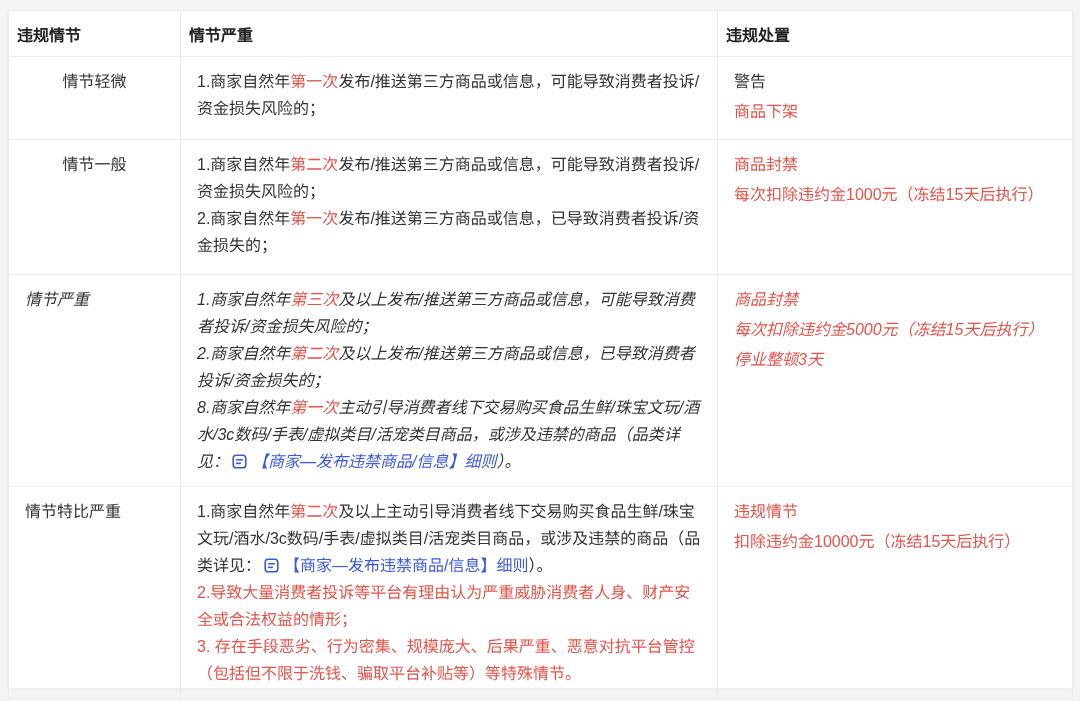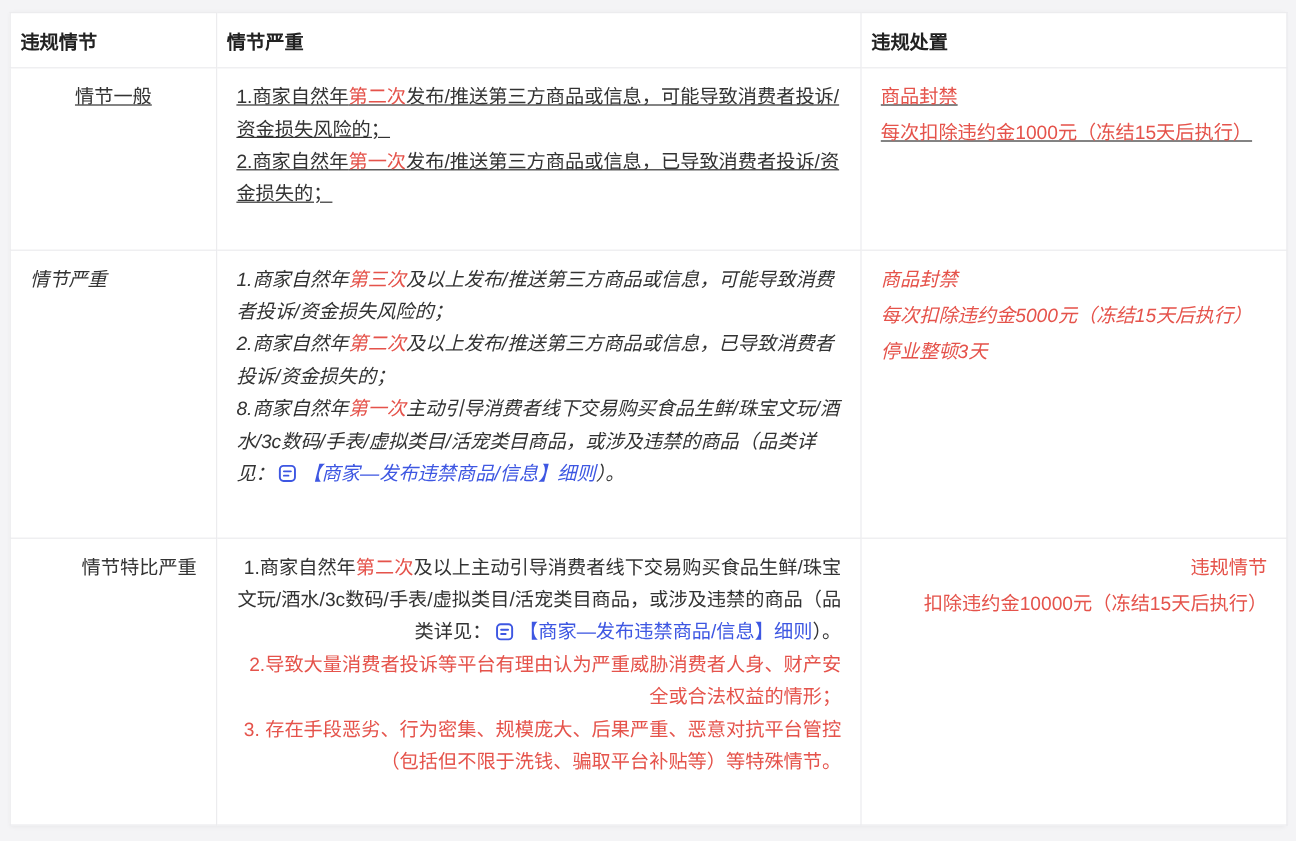--- a/index.html
+++ b/index.html
@@ -66,21 +66,31 @@
       <col style="width:355px">
     </colgroup>
     <thead>
       <tr>
         <th>违规情节</th>
         <th>情节严重</th>
         <th>违规处置</th>
       </tr>
     </thead>
     <tbody>
-        <tr style="height: 135px; text-decoration: underline;">
+        <tr style="height: 73px;">
+          <td class="sev center">情节轻微</td>
+          <td class="def">
+            <p><span class="seg">1.商家自然年</span><span class="seg red">第一次</span><span class="seg">发布/推送第三方商品或信息，可能导致消费者投诉/资金损失风险的；</span></p>
+          </td>
+          <td class="pen">
+            <div class="penalty-line">警告</div>
+            <div class="penalty-line red">商品下架</div>
+          </td>
+        </tr>
+        <tr style="height: 135px;">
           <td class="sev center">情节一般</td>
           <td class="def">
             <p><span class="seg">1.商家自然年</span><span class="seg red">第二次</span><span class="seg">发布/推送第三方商品或信息，可能导致消费者投诉/资金损失风险的；</span></p>
             <p><span class="seg">2.商家自然年</span><span class="seg red">第一次</span><span class="seg">发布/推送第三方商品或信息，已导致消费者投诉/资金损失的；</span></p>
           </td>
           <td class="pen">
             <div class="penalty-line red">商品封禁</div>
             <div class="penalty-line red">每次扣除违约金1000元（冻结15天后执行）</div>
           </td>
         </tr>
@@ -93,21 +103,21 @@
     <rect x="2.6" y="2.6" width="14.8" height="14.8" rx="3.6" fill="none" stroke="currentColor" stroke-width="1.9"></rect>
     <path d="M6.6 8h6.8M6.6 12.2h4.4" stroke="currentColor" stroke-width="1.9" stroke-linecap="round" fill="none"></path>
   </svg>【商家—发布违禁商品/信息】细则</span><span class="seg">）。</span></p>
           </td>
           <td class="pen">
             <div class="penalty-line red">商品封禁</div>
             <div class="penalty-line red">每次扣除违约金5000元（冻结15天后执行）</div>
             <div class="penalty-line red">停业整顿3天</div>
           </td>
         </tr>
-        <tr style="height: 211px; text-align: right;">
+        <tr style="height: 211px;">
           <td class="sev">情节特比严重</td>
           <td class="def">
             <p><span class="seg">1.商家自然年</span><span class="seg red">第二次</span><span class="seg">及以上主动引导消费者线下交易购买食品生鲜/珠宝文玩/酒水/3c数码/手表/虚拟类目/活宠类目商品，或涉及违禁的商品（品类详见：</span><span class="seg rule-link"><svg class="doc-icon" width="17" height="17" viewBox="0 0 20 20" aria-hidden="true">
     <rect x="2.6" y="2.6" width="14.8" height="14.8" rx="3.6" fill="none" stroke="currentColor" stroke-width="1.9"></rect>
     <path d="M6.6 8h6.8M6.6 12.2h4.4" stroke="currentColor" stroke-width="1.9" stroke-linecap="round" fill="none"></path>
   </svg>【商家—发布违禁商品/信息】细则</span><span class="seg">）。</span></p>
             <p><span class="seg red">2.导致大量消费者投诉等平台有理由认为严重威胁消费者人身、财产安全或合法权益的情形；</span></p>
             <p><span class="seg red">3. 存在手段恶劣、行为密集、规模庞大、后果严重、恶意对抗平台管控（包括但不限于洗钱、骗取平台补贴等）等特殊情节。</span></p>
           </td>
           <td class="pen">

